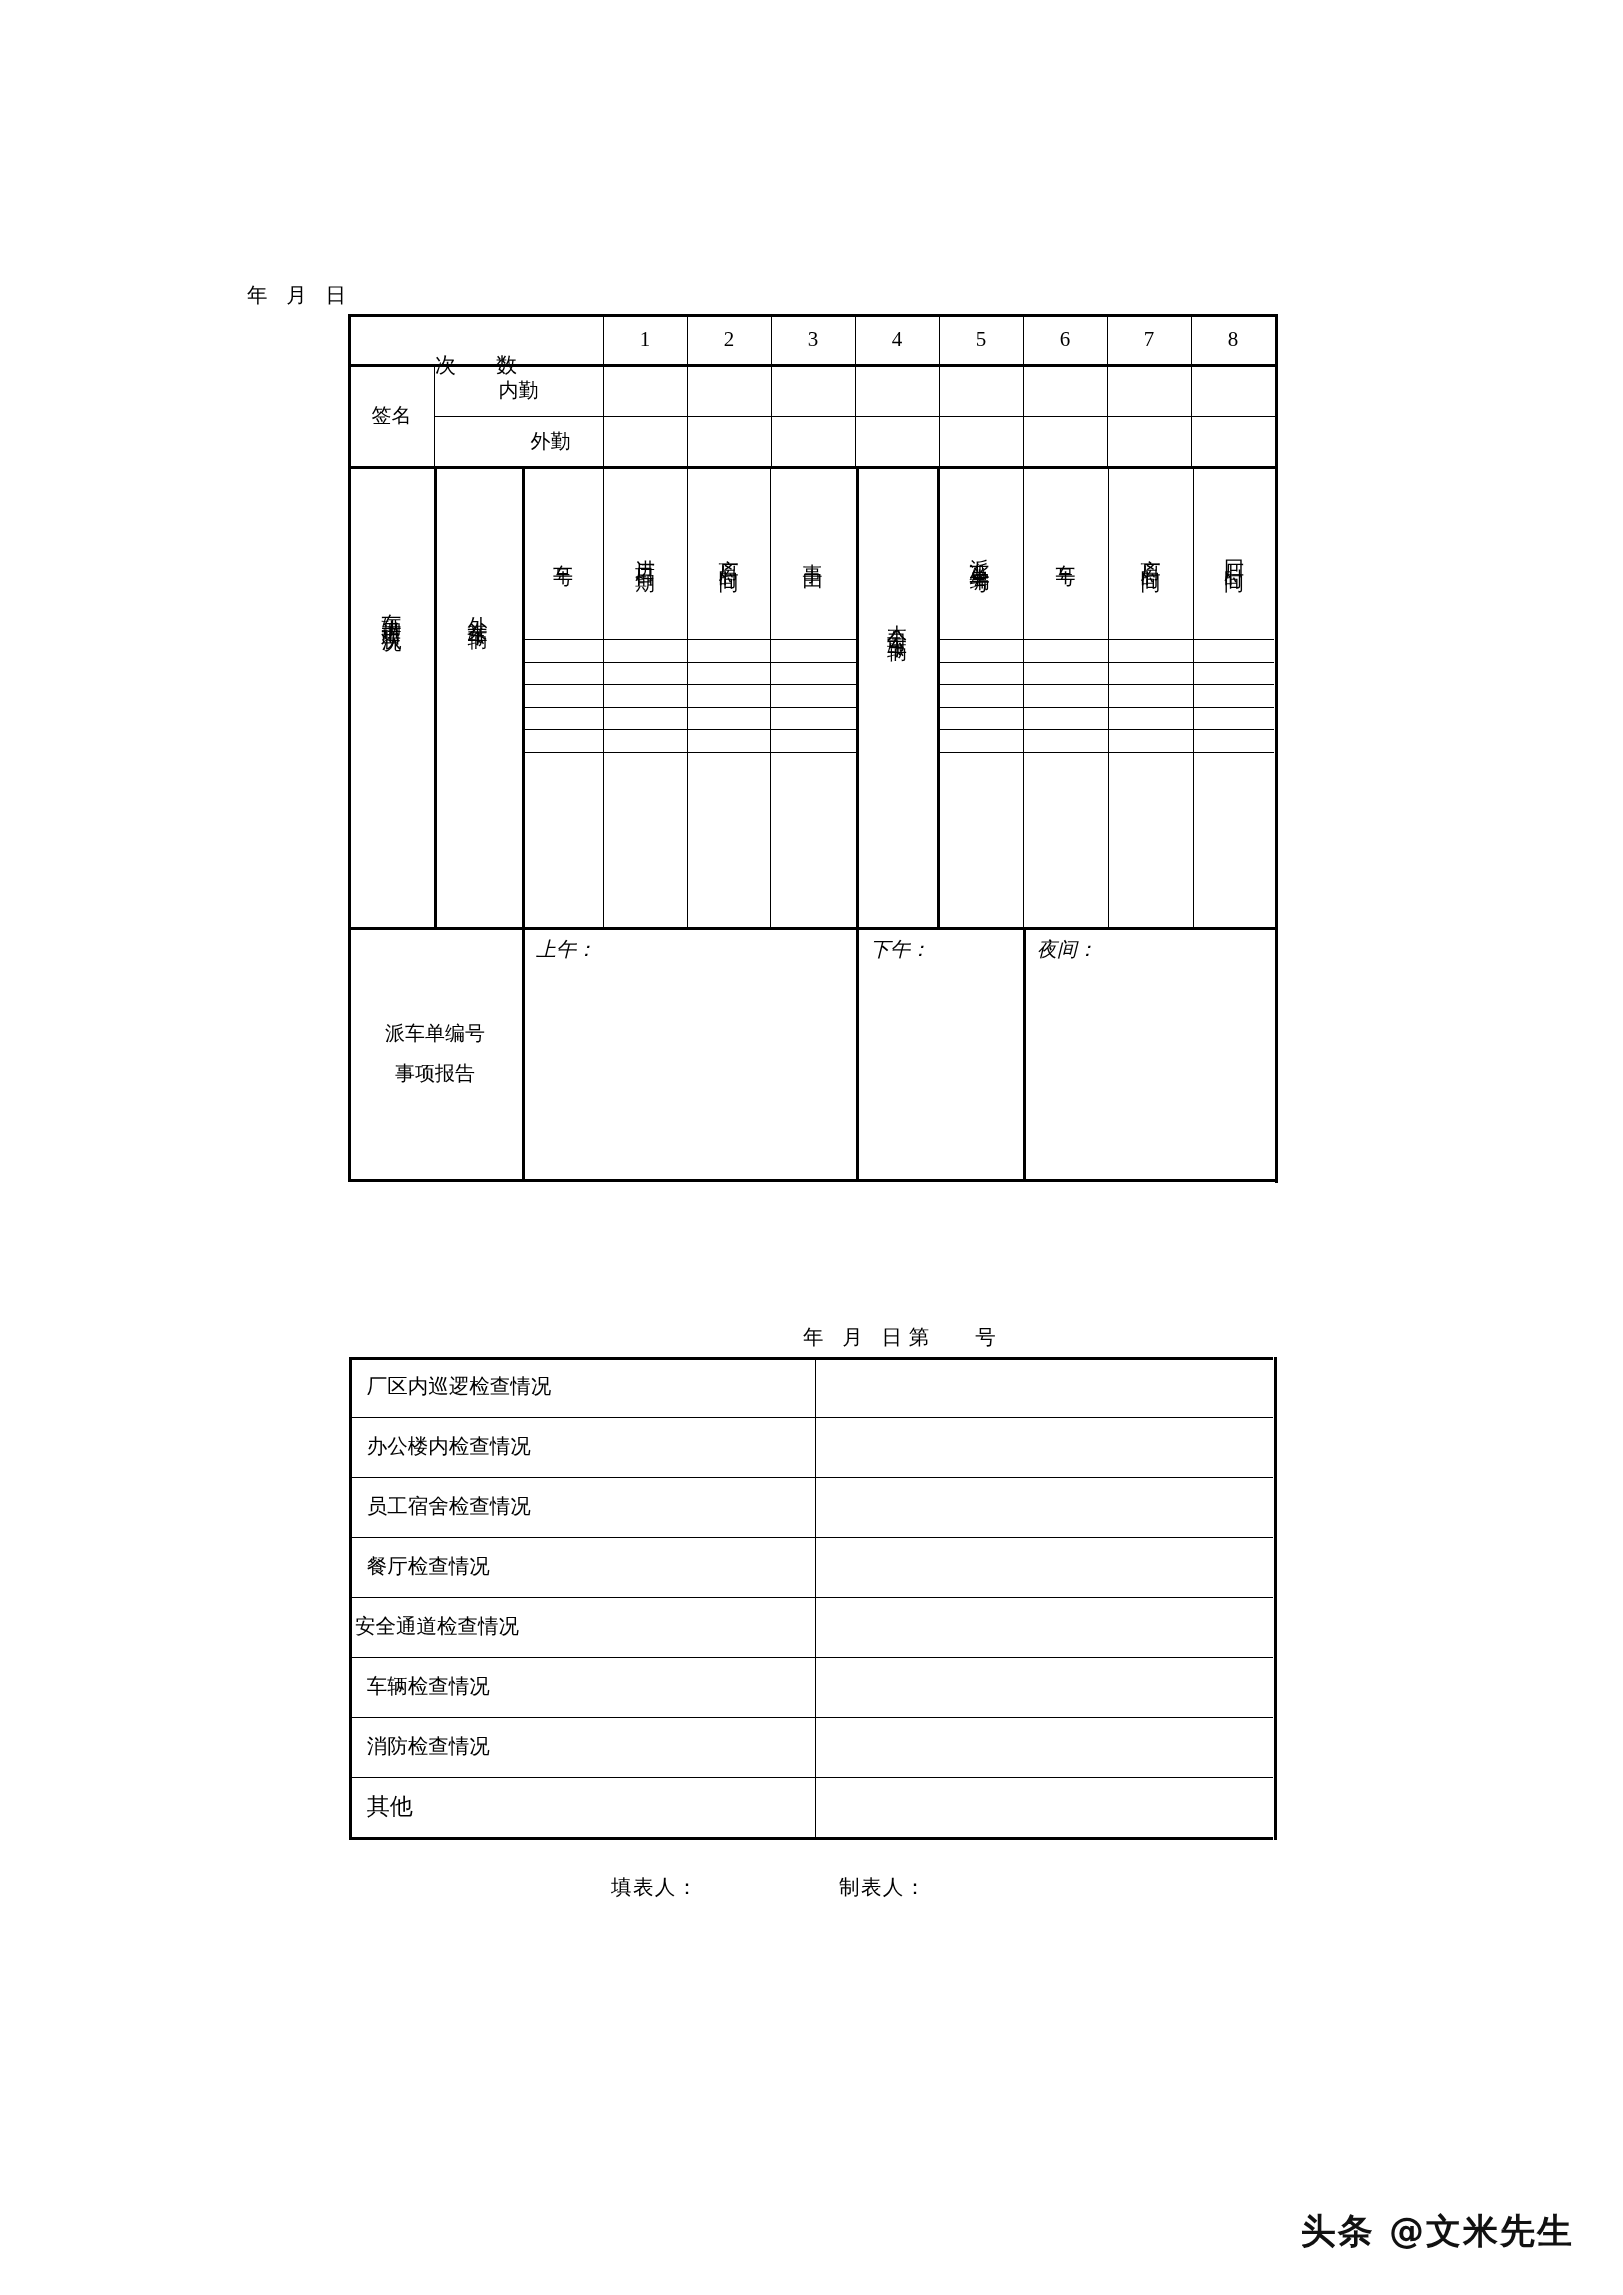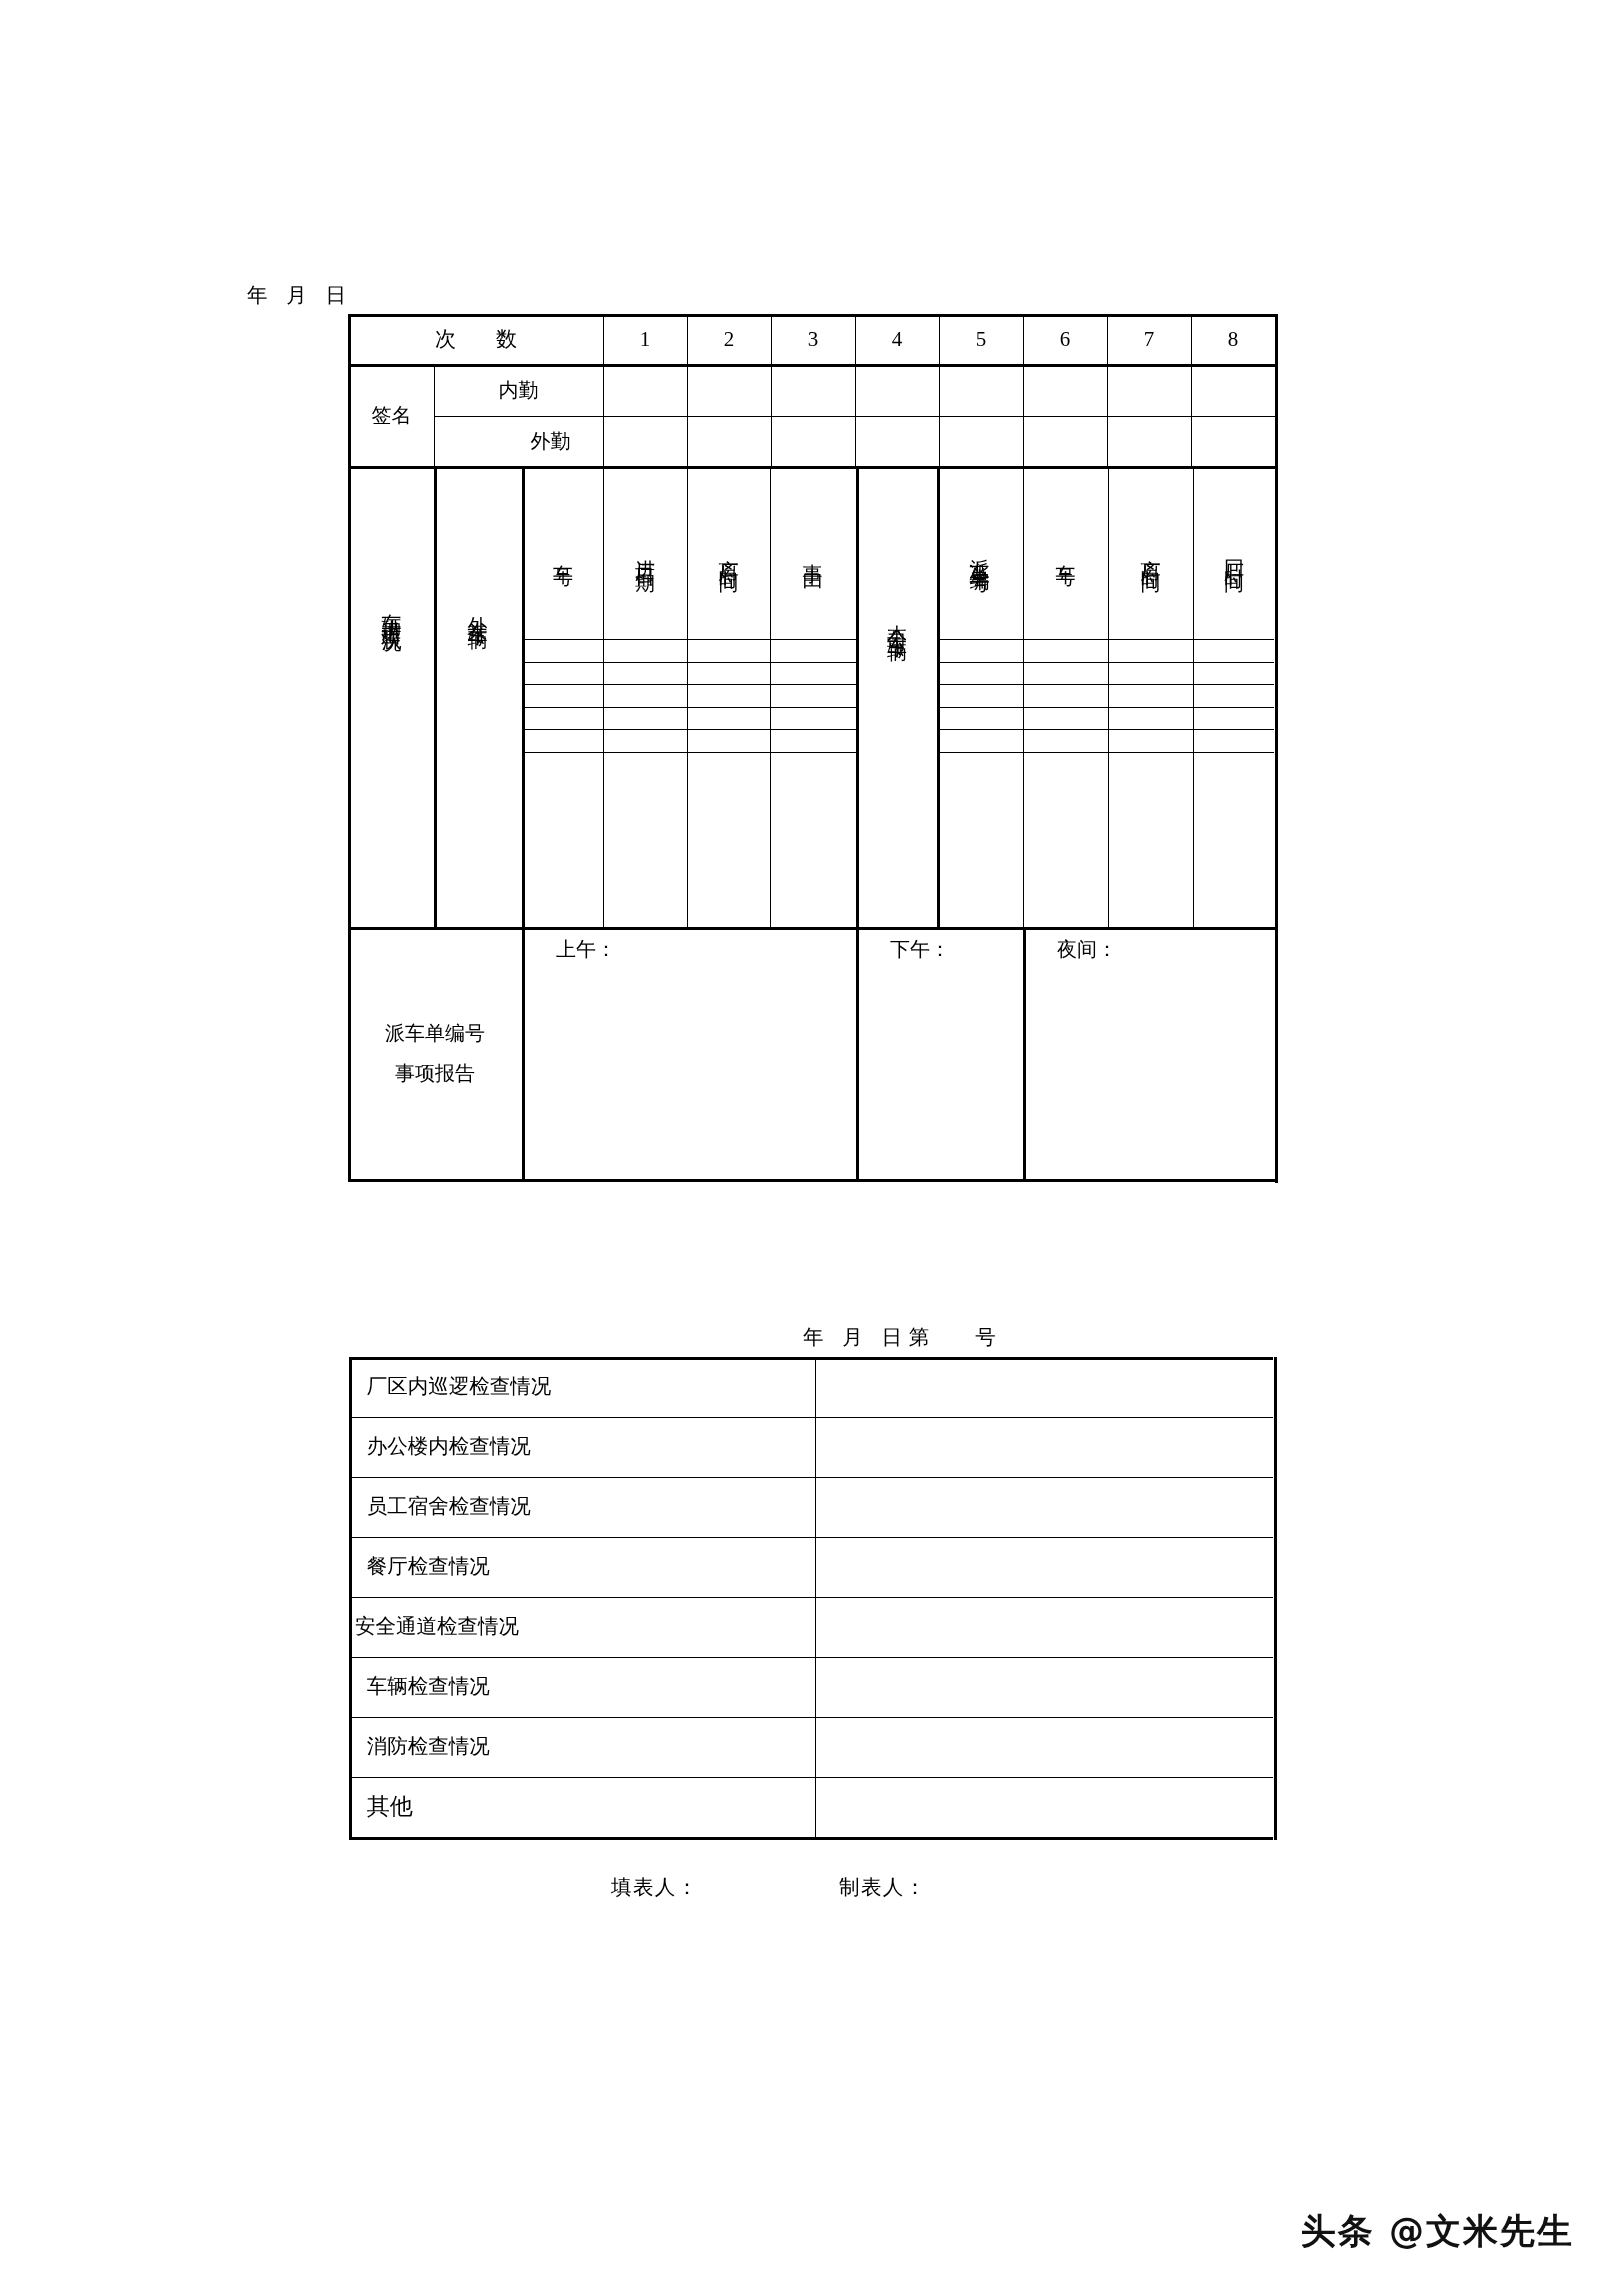--- a/index.html
+++ b/index.html
@@ -52,23 +52,23 @@
     justify-content: center;
     font-size: 20px;
     line-height: 1.25;
     background: transparent;
   }
   .cell.vert {
     writing-mode: vertical-rl;
     text-orientation: upright;
     letter-spacing: 4.1px;
   }
-  .cell.wide-sp { letter-spacing: 9.5px; text-indent: 9.5px; }
+  .cell.wide-sp { letter-spacing: 9.5px; text-indent: 9.5px; margin-top: 26px; }
   .cell.left { justify-content: flex-start; padding-left: 17.7px; }
-  .cell.topleft { align-items: flex-start; justify-content: flex-start; padding-left: 34px; padding-top: 9.5px; }
+  .cell.topleft { align-items: flex-start; justify-content: flex-start; padding-left: 14px; padding-top: 9.5px; font-style: italic; }
 
   
   .hr { position: absolute; background: #000; }
   .vr { position: absolute; background: #000; }
 
   
   .sign-line {
     position: absolute;
     font-size: 20.5px;
     letter-spacing: 1.4px;

